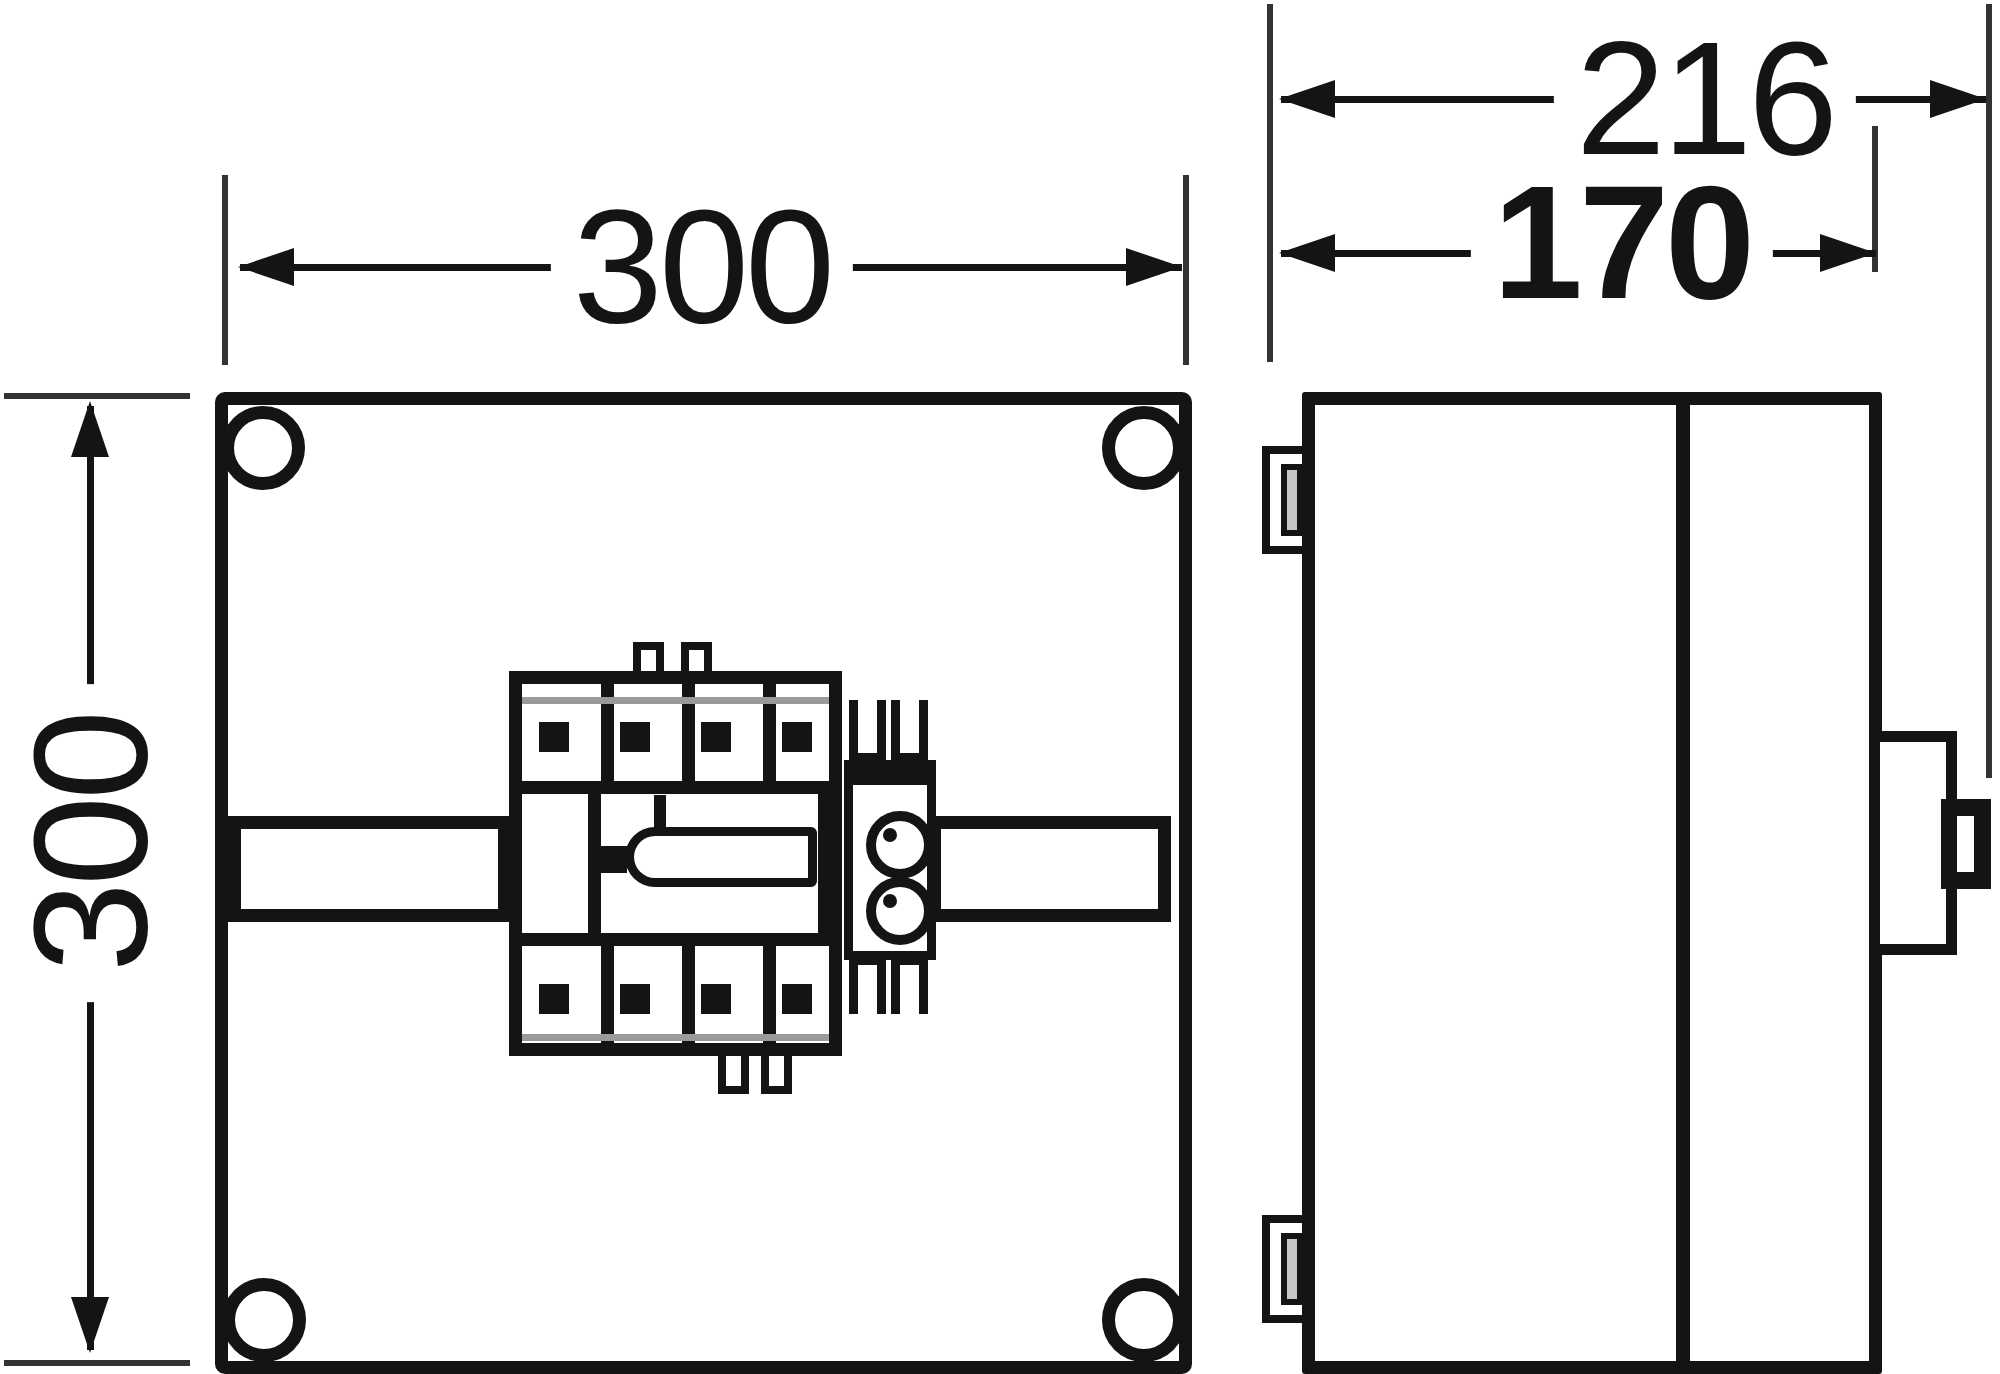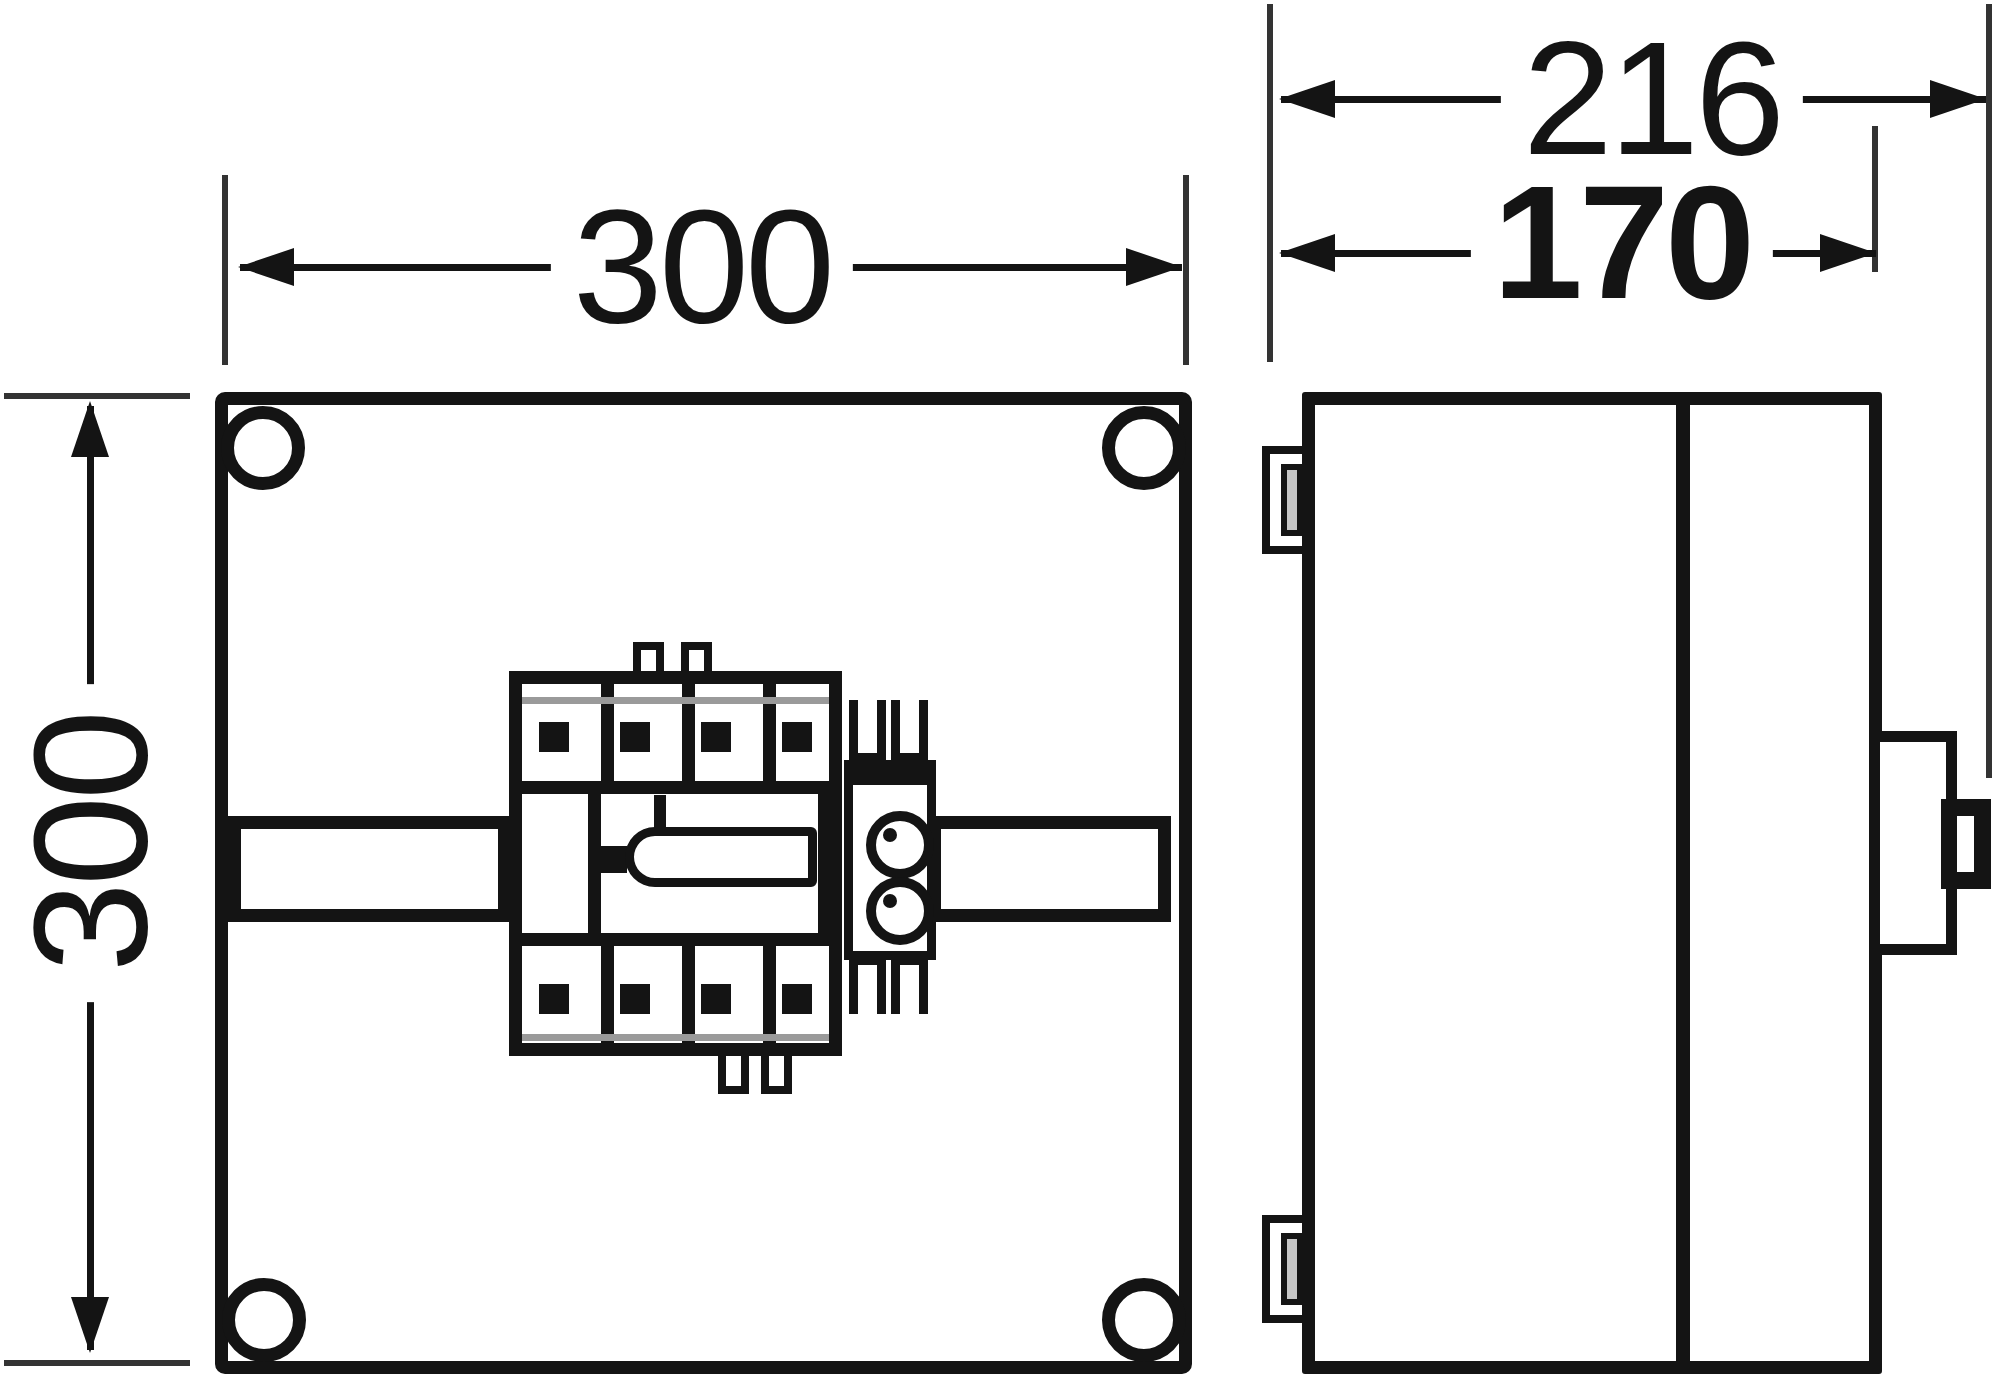--- a/index.html
+++ b/index.html
@@ -148,21 +148,21 @@
   <div class="abs vline" style="left:87px;top:406px;height:944px;z-index:20;"></div>
   <div class="abs arr arr-u" style="left:71px;top:401px;z-index:21;"></div>
   <div class="abs arr arr-d" style="left:71px;top:1297px;z-index:21;"></div>
   <div class="dimtxt rot" style="left:90px;top:843px;">300</div>
 
   <div class="abs vext" style="left:1267px;top:4px;height:358px;"></div>
   <div class="abs vext" style="left:1986px;top:4px;height:774px;"></div>
   <div class="abs hline" style="left:1281px;top:96px;width:705px;z-index:20;"></div>
   <div class="abs arr arr-l" style="left:1279px;top:80px;z-index:21;"></div>
   <div class="abs arr arr-r" style="left:1930px;top:80px;z-index:21;"></div>
-  <div class="dimtxt" style="left:1652px;top:98px;">216</div>
+  <div class="dimtxt" style="left:1705px;top:98px;">216</div>
 
   <div class="abs vext" style="left:1872px;top:126px;height:146px;"></div>
   <div class="abs hline" style="left:1281px;top:250px;width:595px;z-index:20;"></div>
   <div class="abs arr arr-l" style="left:1279px;top:234px;z-index:21;"></div>
   <div class="abs arr arr-r" style="left:1820px;top:234px;z-index:21;"></div>
   <div class="dimtxt" style="left:1622px;top:242px;font-weight:bold;">170</div>
 
 </div>
 
 </body></html>

